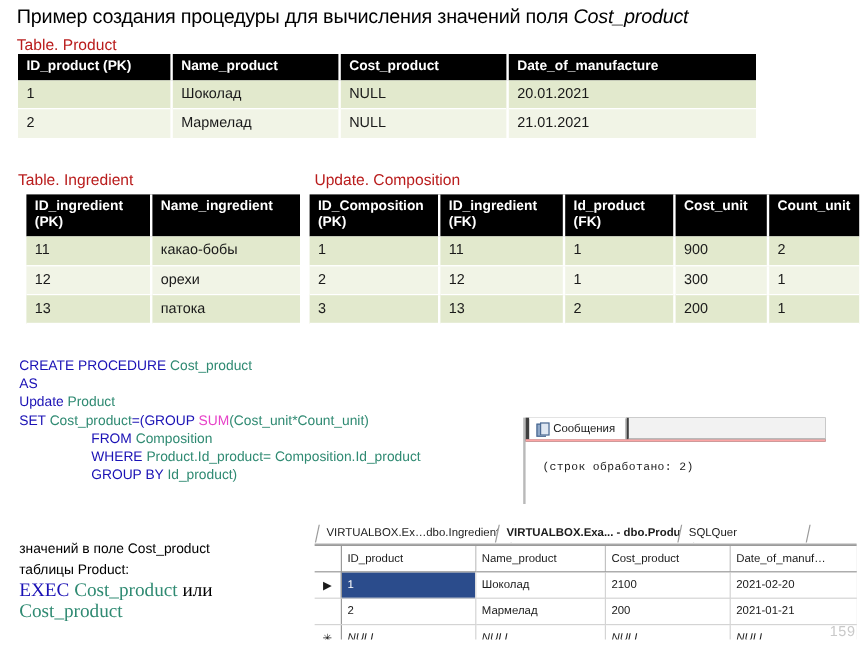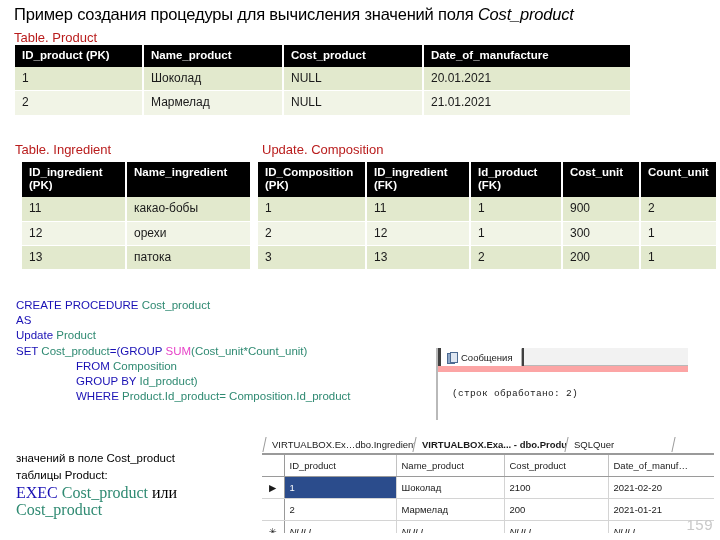--- a/index.html
+++ b/index.html
@@ -87,21 +87,21 @@
     left: 436px;
     top: 348px;
     width: 250px;
     height: 72px;
     background: #ffffff;
     border-left: 2px solid #b9b9b9;
   }
   .msg-tabstrip {
     position: relative;
     height: 18px;
-    border-bottom: 6px solid #fca5a5;
+    border-bottom: 2px solid #fca5a5;
     background: #404040;
   }
   .msg-tab {
     position: absolute;
     left: 3px;
     top: 0;
     height: 17px;
     padding: 0 8px 0 6px;
     display: flex;
     align-items: center;
@@ -244,21 +244,21 @@
     font-weight: normal;
   }
   .nullcell {
     color: #7d7d7d;
     font-style: italic;
   }
   .page-num {
     position: absolute;
     right: 7px;
     bottom: 7px;
-    font-size: 15px;
+    font-size: 12px;
     color: #c9c9c9;
     letter-spacing: 0.5px;
     text-align: right;
   }
 </style>
 </head>
 <body>
 
 <div class="slide-title">
   <span>Пример создания процедуры для вычисления значений поля </span><span class="italic-code">Cost_product</span>
@@ -366,22 +366,22 @@
     </tr>
   </tbody>
 </table>
 
 <div class="sql-block" style="left:16px; top:298px;">
   <div class="sql-line"><span class="kw">CREATE PROCEDURE </span><span class="ident">Cost_product</span></div>
   <div class="sql-line"><span class="kw">AS</span></div>
   <div class="sql-line"><span class="kw">Update </span><span class="ident">Product</span></div>
   <div class="sql-line"><span class="kw">SET </span><span class="ident">Cost_product</span><span class="kw">=(</span><span class="kw">GROUP </span><span class="fn">SUM</span><span class="ident">(Cost_unit*Count_unit)</span></div>
   <div class="sql-line" style="padding-left:60px;"><span class="kw">FROM </span><span class="ident">Composition</span></div>
+  <div class="sql-line" style="padding-left:60px;"><span class="kw">WHERE </span><span class="ident">Product.Id_product= Composition.Id_product</span></div>
   <div class="sql-line" style="padding-left:60px;"><span class="kw">GROUP BY </span><span class="ident">Id_product)</span></div>
-  <div class="sql-line" style="padding-left:60px;"><span class="kw">WHERE </span><span class="ident">Product.Id_product= Composition.Id_product</span></div>
 </div>
 
 <div class="msg-panel">
   <div class="msg-tabstrip">
     <div class="msg-tab-rest"></div>
     <div class="msg-tab">
       <span class="msg-icon">
         <span class="pg1"></span>
           <span class="pg2"></span>
       </span>

